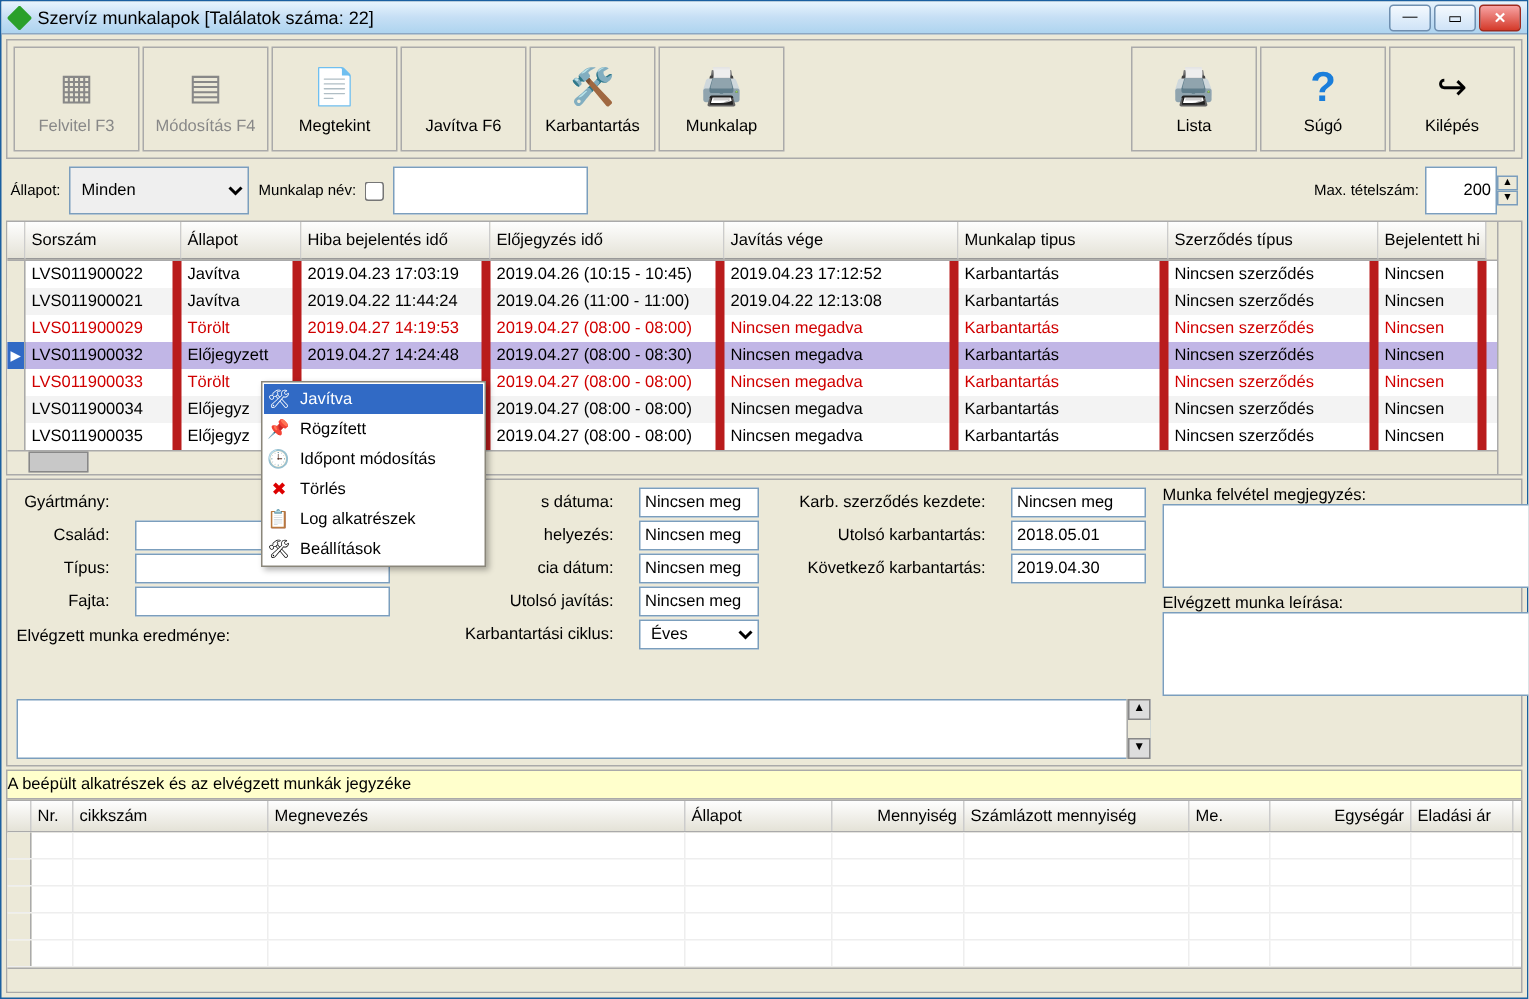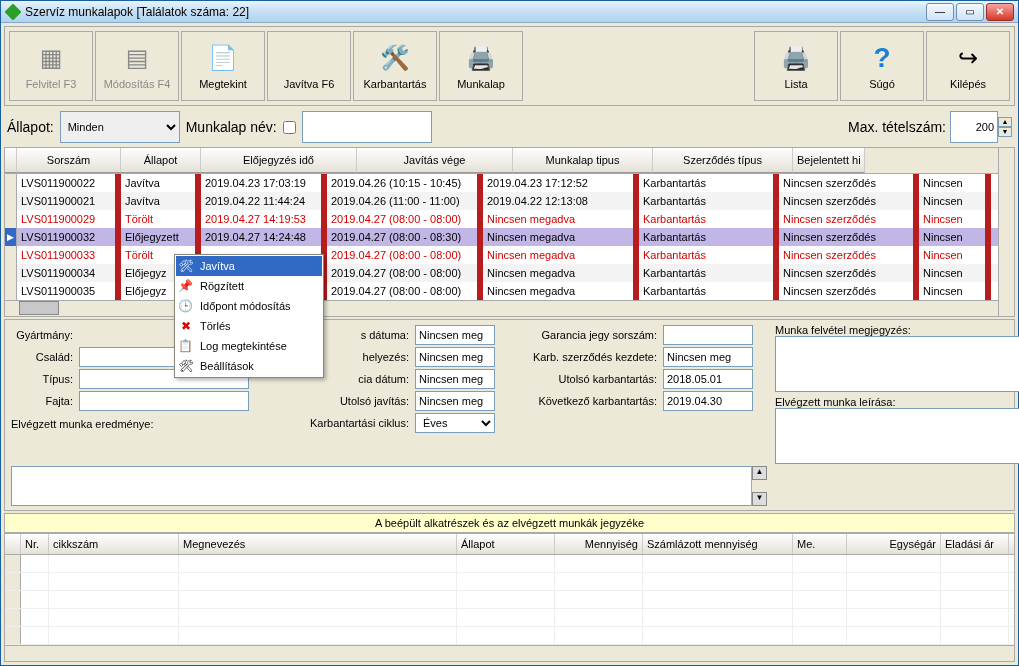--- a/index.html
+++ b/index.html
@@ -18,31 +18,31 @@
 
 .toolbar { display: flex; padding: 4px; gap: 2px; border: 1px solid #aaa; margin: 3px; background: #ece9d8; }
 .toolbtn { width: 84px; height: 70px; border: 1px solid #aaa; background: #ece9d8; display: flex; flex-direction: column; align-items: center; justify-content: center; gap: 4px; cursor: pointer; }
 .toolbtn.disabled { color: #888; }
 .toolbtn .ticon { width: 32px; height: 32px; display: flex; align-items: center; justify-content: center; font-size: 24px; }
 .toolbtn .tlabel { font-size: 11px; text-align: center; }
 .toolbar .spacer { flex: 1; }
 
 
 .filterbar { display: flex; align-items: center; padding: 2px 6px; gap: 6px; }
-.filterbar label { font-size: 14px; }
+.filterbar label { font-size: 10px; }
 .filterbar select, .filterbar input[type=text] { height: 32px; border: 1px solid #7b9ebd; font-size: 11px; padding: 0 3px; }
 .filterbar .maxrow { margin-left: auto; display: flex; align-items: center; gap: 4px; }
 .spinner { display: flex; align-items: center; }
 .spinner input { width: 48px; text-align: right; border: 1px solid #7b9ebd; height: 20px; }
 .spinner .sp { display: flex; flex-direction: column; }
 .spinner .sp div { width: 14px; height: 10px; border: 1px solid #7b9ebd; background: #ece9d8; font-size: 7px; text-align: center; line-height: 8px; cursor: pointer; }
 
 
 .gridwrap { border: 1px solid #aaa; margin: 2px 3px 0 3px; position: relative; }
-.gridhead { display: flex; background: #ece9d8; border-bottom: 1px solid #aaa; text-align: center; }
+.gridhead { display: flex; background: #ece9d8; border-bottom: 1px solid #aaa; }
 .gridhead .gh { border-right: 1px solid #ccc; border-bottom: 1px solid #999; padding: 6px 4px; background: linear-gradient(to bottom, #fefefe, #e4e2d7); overflow: hidden; white-space: nowrap; }
 .gridbody { background: #fff; }
 .gridrow { display: flex; height: 18px; align-items: center; }
 .gridrow .gc { border-right: 6px solid #b91c1c; padding: 1px 4px; overflow: hidden; white-space: nowrap; height: 100%; display: flex; align-items: center; }
 .gridrow.alt { background: #f3f3f3; }
 .gridrow.sel { background: #c1b6e6; }
 .gridrow.sel .rowmark { background: #316ac5; color: #fff; }
 .gridrow.deleted { color: #d00000; }
 .rowmark { width: 12px; background: #ece9d8; border-right: 1px solid #aaa; height: 100%; display: flex; align-items: center; justify-content: center; font-size: 9px; }
 .gridscroll { height: 16px; background: #ece9d8; border-top: 1px solid #aaa; display: flex; }
@@ -50,31 +50,31 @@
 .vscroll { position: absolute; right: 0; top: 0; width: 16px; height: 100%; background: #ece9d8; border-left: 1px solid #aaa; }
 
 
 .ctxmenu { position: absolute; left: 173px; top: 253px; width: 150px; background: #fff; border: 1px solid #8a867a; box-shadow: 2px 2px 4px rgba(0,0,0,.3); z-index: 100; padding: 1px; }
 .ctxmenu .mi { display: flex; align-items: center; height: 20px; padding: 0 6px 0 2px; gap: 6px; cursor: pointer; }
 .ctxmenu .mi.sel { background: #316ac5; color: #fff; }
 .ctxmenu .mi .micon { width: 16px; height: 16px; display: flex; align-items: center; justify-content: center; font-size: 12px; }
 
 
 .details { border: 1px solid #aaa; margin: 2px 3px; padding: 4px 6px; display: grid; grid-template-columns: 250px 240px 250px 260px; gap: 2px 8px; position: relative; }
-.drow { display: flex; align-items: center; gap: 6px; height: 22px; }
+.drow { display: flex; align-items: center; gap: 17px; height: 22px; }
 .drow .dlbl { text-align: right; flex: 0 0 auto; }
 .drow input, .drow select { border: 1px solid #7b9ebd; height: 20px; font-size: 11px; padding: 0 3px; background: #fff; }
 .textarea { border: 1px solid #7b9ebd; background: #fff; resize: none; font-size: 11px; }
 .ta-wrap { position: relative; }
 .ta-scroll { position: absolute; right: 0; top: 0; width: 16px; height: 100%; background: #ece9d8; border-left: 1px solid #aaa; display: flex; flex-direction: column; }
 .ta-scroll .arr { height: 14px; border: 1px solid #888; background: #ddd; font-size: 8px; text-align: center; }
 .ta-scroll .track { flex: 1; }
 
 
-.parts-title { background: #ffffcc; text-align: center; padding: 3px 0; border: 1px solid #aaa; margin: 0 3px; }
+.parts-title { background: #ffffcc; text-align: left; padding: 3px 0; border: 1px solid #aaa; margin: 0 3px; }
 .partsgrid { border: 1px solid #aaa; margin: 0 3px 3px 3px; }
 .partshead { display: flex; background: linear-gradient(to bottom, #fefefe, #e4e2d7); border-bottom: 1px solid #aaa; }
 .partshead .ph { border-right: 1px solid #ccc; padding: 4px 4px; overflow: hidden; white-space: nowrap; }
 .partsbody { background: #fff; height: 90px; }
 .partsrow { display: flex; height: 18px; border-bottom: 1px solid #eee; }
 .partsrow .pc { border-right: 1px solid #eee; }
 .partsrow .pmark { width: 16px; background: #ece9d8; border-right: 1px solid #aaa; }
 .partscroll { height: 16px; background: #ece9d8; border-top: 1px solid #aaa; }
 
 
@@ -163,20 +163,21 @@
         </div>
       </div>
     </div>
   </div>
 
   <div class="gridwrap" style="height:172px">
     <div class="gridhead">
       <div class="gh c0"></div>
       <div class="gh c1">Sorszám</div>
       <div class="gh c2">Állapot</div>
+      <div class="gh c3">Hiba bejelentés idő</div>
       <div class="gh c4">Előjegyzés idő</div>
       <div class="gh c5">Javítás vége</div>
       <div class="gh c6">Munkalap tipus</div>
       <div class="gh c7">Szerződés típus</div>
       <div class="gh c8">Bejelentett hi</div>
     </div>
     <div class="gridbody" id="gridbody">
         <div class="gridrow ">
           <div class="rowmark"></div>
           <div class="gc c1">LVS011900022</div>
@@ -274,21 +275,21 @@
     <div class="mi">
       <span class="micon">🕒</span>
       <span>Időpont módosítás</span>
     </div>
     <div class="mi">
       <span class="micon" style="color:#d00">✖</span>
       <span>Törlés</span>
     </div>
     <div class="mi">
       <span class="micon">📋</span>
-      <span>Log megtekintése</span>
+      <span>Log alkatrészek</span>
     </div>
     <div class="mi">
       <span class="micon">🛠</span>
       <span>Beállítások</span>
     </div>
   </div>
 
   <div class="details">
 
     <div style="grid-column:1">
@@ -328,24 +329,20 @@
           <span class="dlbl" style="width:140px">Utolsó javítás:</span>
           <input style="width: 80px;" value="Nincsen meg">
         </div>
       <div class="drow">
           <span class="dlbl" style="width:140px">Karbantartási ciklus:</span>
           <select style="width:80px"><option>Éves</option></select>
         </div>
     </div>
 
     <div style="grid-column:3">
-      <div class="drow">
-          <span class="dlbl" style="width:140px">Garancia jegy sorszám:</span>
-          <input style="width: 90px;" value="">
-        </div>
       <div class="drow">
           <span class="dlbl" style="width:140px">Karb. szerződés kezdete:</span>
           <input style="width: 90px;" value="Nincsen meg">
         </div>
       <div class="drow">
           <span class="dlbl" style="width:140px">Utolsó karbantartás:</span>
           <input style="width: 90px;" value="2018.05.01">
         </div>
       <div class="drow">
           <span class="dlbl" style="width:140px">Következő karbantartás:</span>

